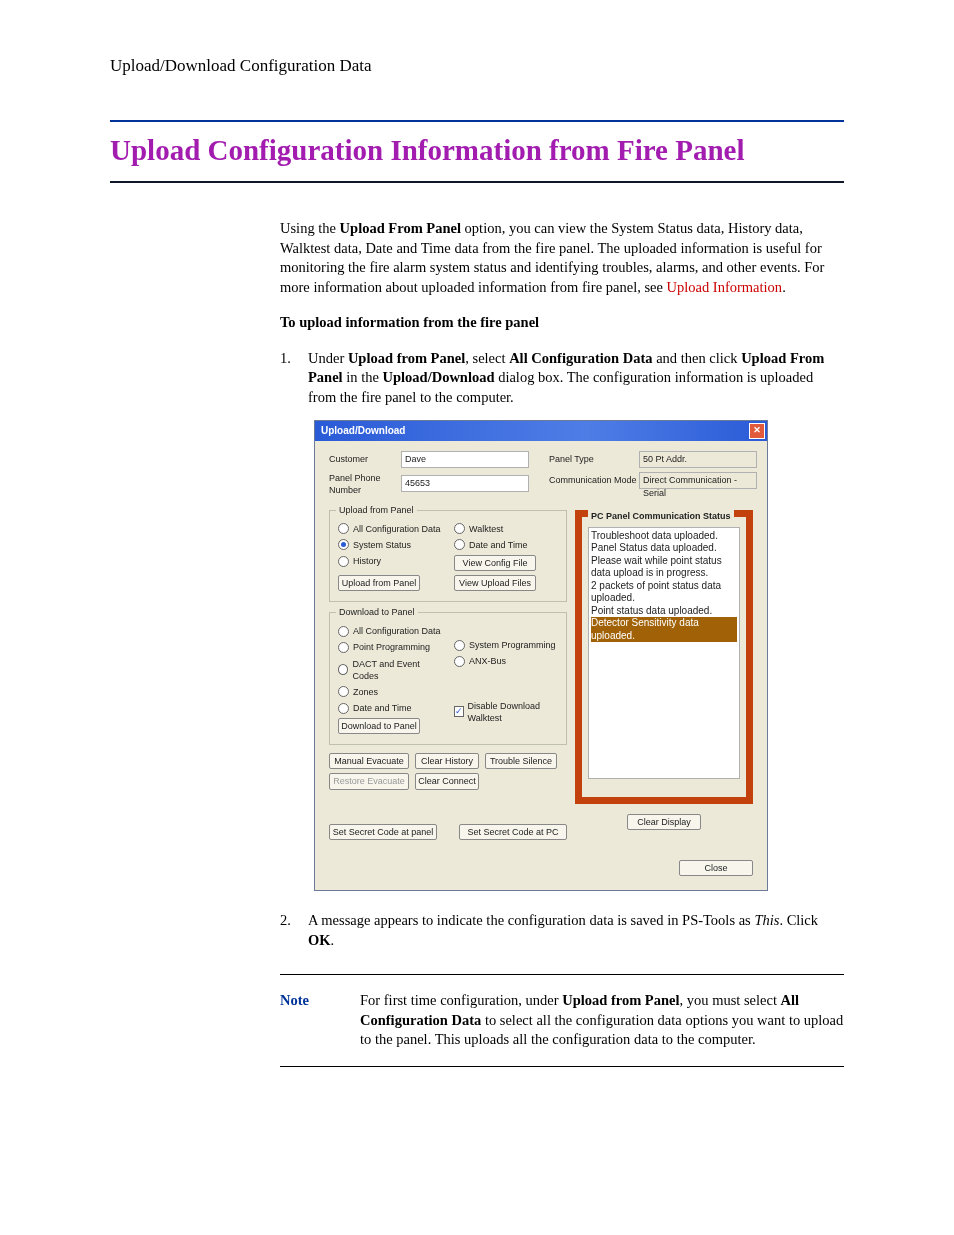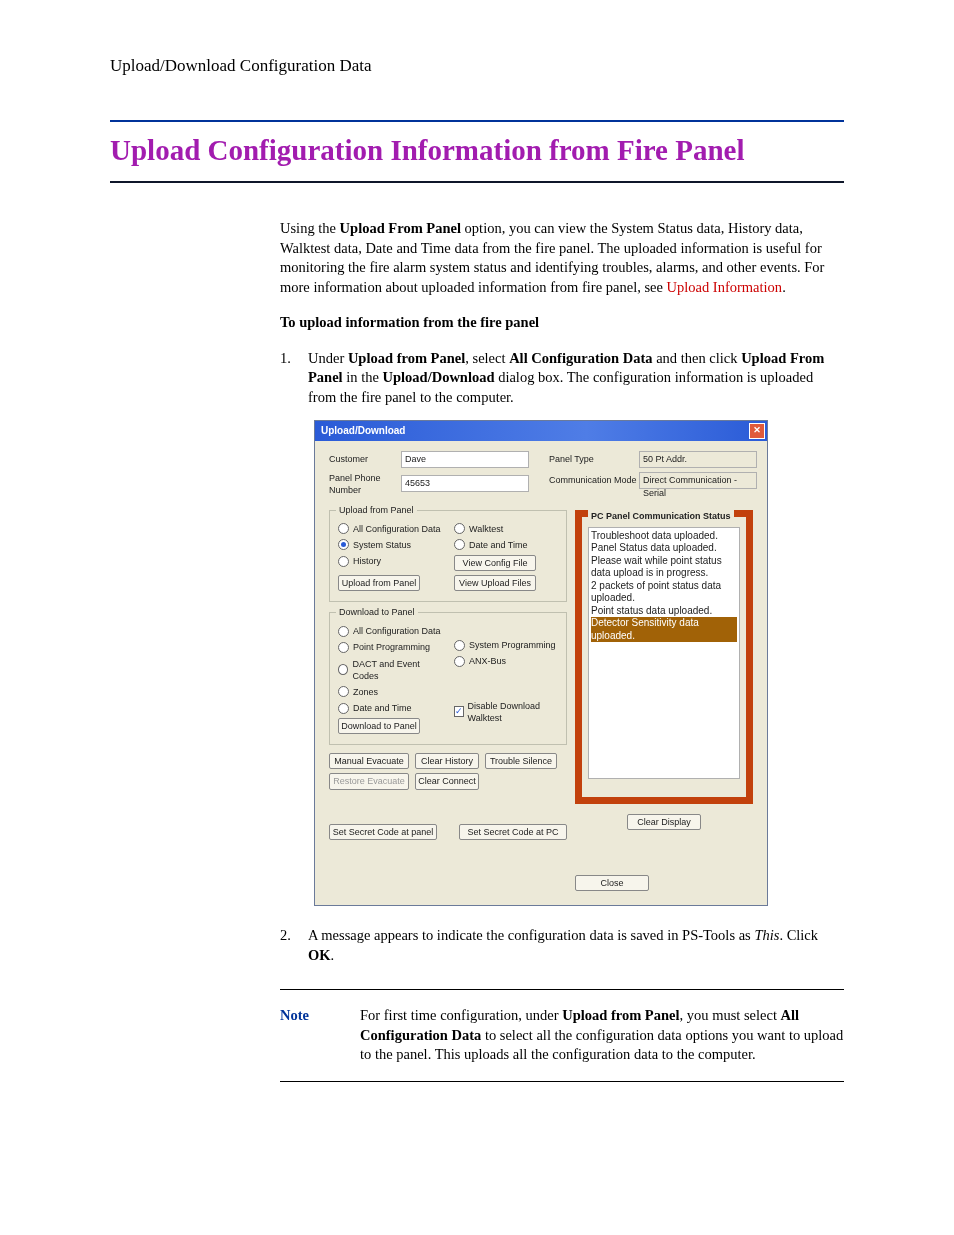--- a/index.html
+++ b/index.html
@@ -311,21 +311,21 @@
                 <div>Panel Status data uploaded.</div>
                 <div>Please wait while point status data upload is in progress.</div>
                 <div>2 packets of point status data uploaded.</div>
                 <div>Point status data uploaded.</div>
                 <div class="hl">Detector Sensitivity data uploaded.</div>
               </div>
             </div>
             <div style="display:flex;justify-content:center;margin-top:10px">
               <div class="winbtn" style="width:72px">Clear Display</div>
             </div>
-            <div style="display:flex;justify-content:flex-start;margin-top:45px">
+            <div style="display:flex;justify-content:flex-end;margin-top:30px">
               <div class="winbtn" style="width:72px">Close</div>
             </div>
           </div>
         </div>
       </div>
     </div>
 
     <div class="step">
       <div class="num">2.</div>
       <div class="txt">

